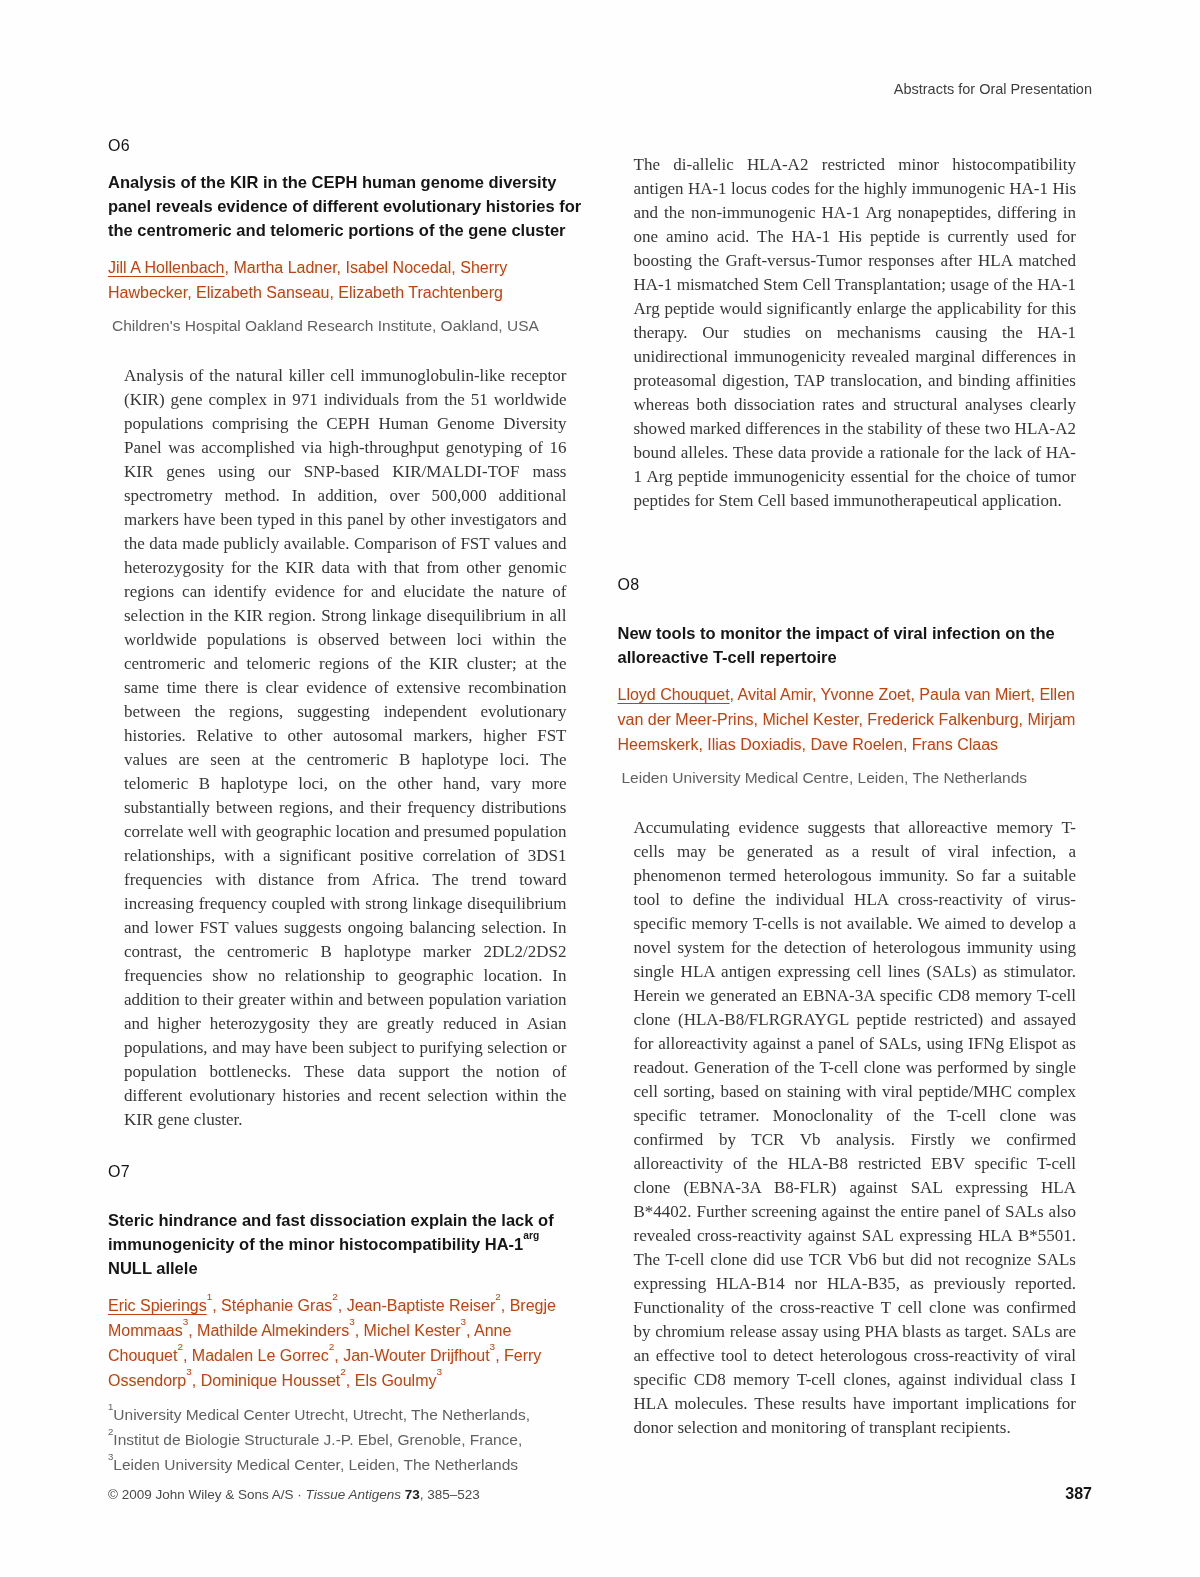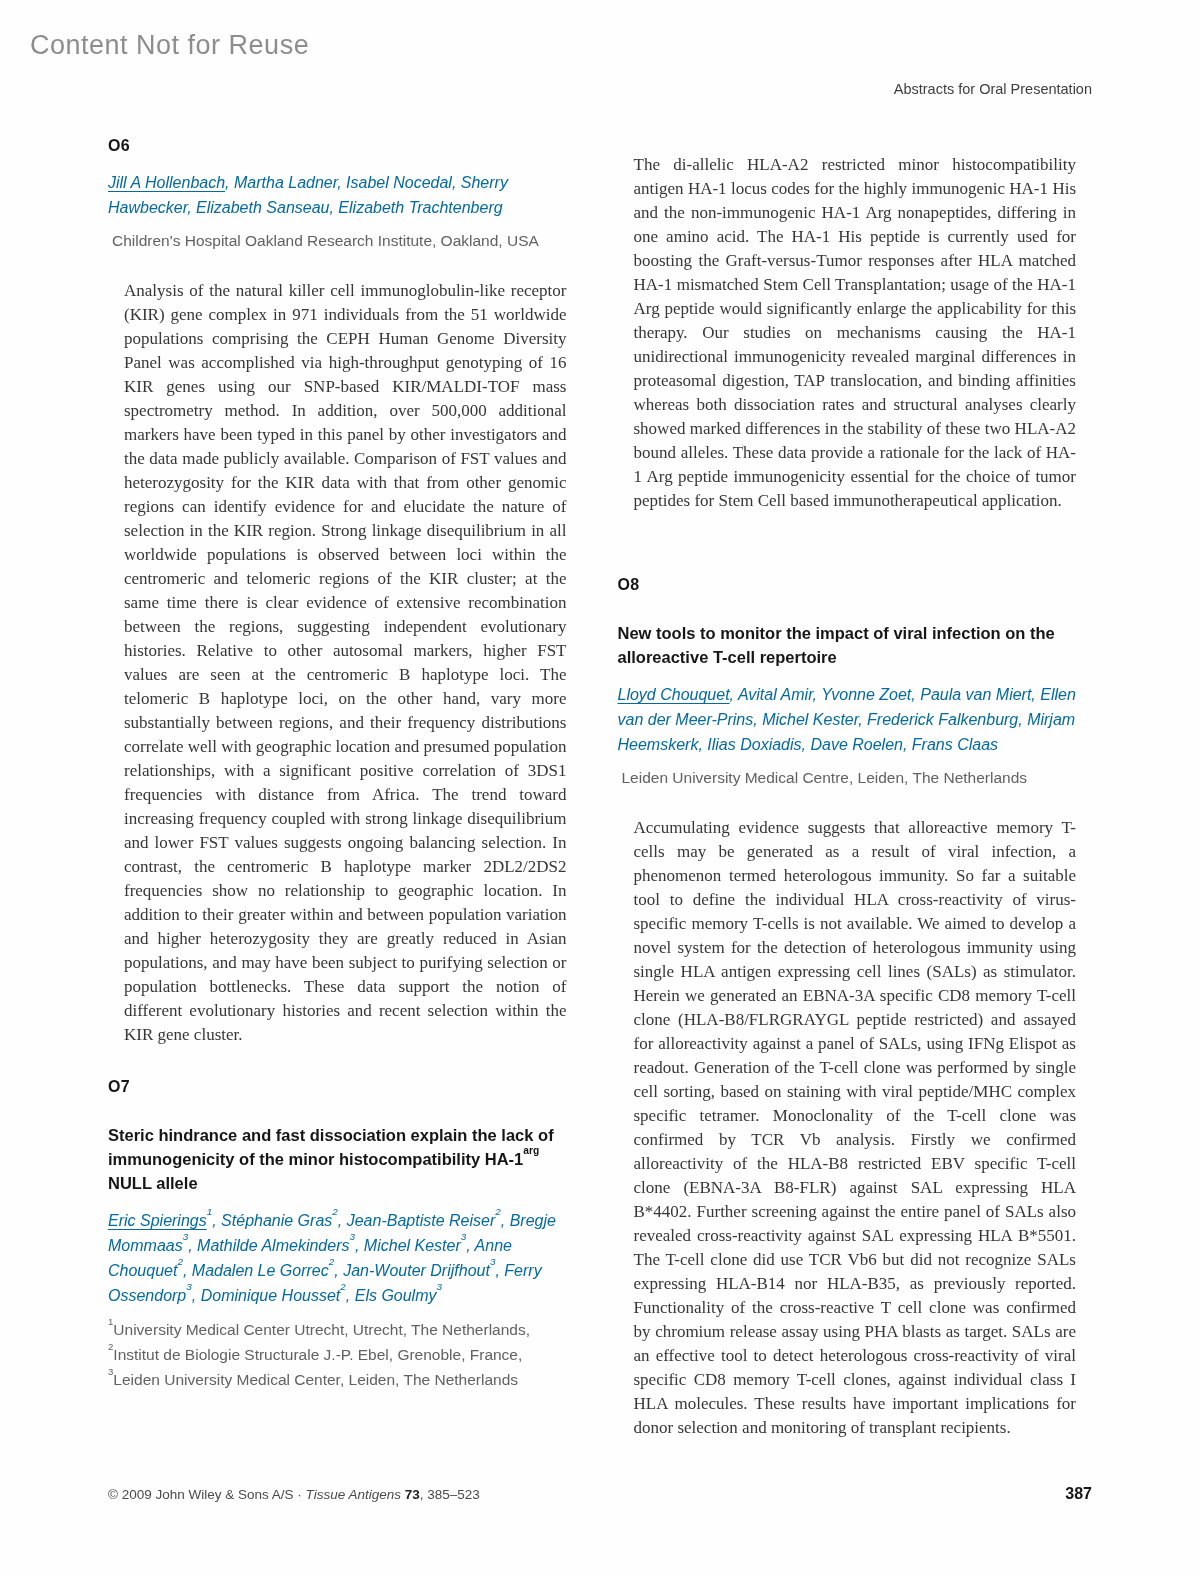--- a/index.html
+++ b/index.html
@@ -25,40 +25,39 @@
     color: #3d3d3d;
   }
   .columns {
     position: absolute;
     top: 137px; left: 108px; right: 108px;
     display: flex;
     gap: 35px;
   }
   .col { width: 475px; }
   .abs-id {
-    font-weight: bold;
+    font-weight: normal;
     font-size: 16px;
     color: #161616;
     margin: 0 0 15px 0;
     letter-spacing: 0.3px;
   }
   .abs-id.wide-gap { margin-bottom: 27px; }
   .abs-title {
     font-weight: bold;
     font-size: 16.5px;
     line-height: 24px;
     color: #161616;
     margin: 0 0 13px 0;
   }
   .authors {
     font-size: 16px;
     line-height: 25px;
-    color: #0369a1;
+    color: #c2410c;
     margin: 0 0 9px 0;
-    font-style: italic;
   }
   .u { text-decoration: underline; text-underline-offset: 3px; }
   .affiliation {
     font-size: 15.5px;
     line-height: 23px;
     color: #616161;
     margin: 0 0 27px 4px;
   }
   .affiliations {
     font-size: 15.5px;
@@ -96,30 +95,30 @@
     font-size: 16px;
     font-weight: bold;
     color: #161616;
   }
 </style>
 </head>
 <body>
 
 <div class="page">
 
-  <div class="watermark">Content Not for Reuse</div>
 
   <div class="running-head">Abstracts for Oral Presentation</div>
 
   <div class="columns">
 
     <div class="col">
 
       <section>
         <div class="abs-id">O6</div>
+        <h2 class="abs-title">Analysis of the KIR in the CEPH human genome diversity panel reveals evidence of different evolutionary histories for the centromeric and telomeric portions of the gene cluster</h2>
         <p class="authors"><span class="u">Jill A Hollenbach</span><span>, Martha Ladner, Isabel Nocedal, Sherry Hawbecker, Elizabeth Sanseau, Elizabeth Trachtenberg</span></p>
         <p class="affiliation">Children's Hospital Oakland Research Institute, Oakland, USA</p>
         <p class="body-text">Analysis of the natural killer cell immunoglobulin-like receptor (KIR) gene complex in 971 individuals from the 51 worldwide populations comprising the CEPH Human Genome Diversity Panel was accomplished via high-throughput genotyping of 16 KIR genes using our SNP-based KIR/MALDI-TOF mass spectrometry method. In addition, over 500,000 additional markers have been typed in this panel by other investigators and the data made publicly available. Comparison of FST values and heterozygosity for the KIR data with that from other genomic regions can identify evidence for and elucidate the nature of selection in the KIR region. Strong linkage disequilibrium in all worldwide populations is observed between loci within the centromeric and telomeric regions of the KIR cluster; at the same time there is clear evidence of extensive recombination between the regions, suggesting independent evolutionary histories. Relative to other autosomal markers, higher FST values are seen at the centromeric B haplotype loci. The telomeric B haplotype loci, on the other hand, vary more substantially between regions, and their frequency distributions correlate well with geographic location and presumed population relationships, with a significant positive correlation of 3DS1 frequencies with distance from Africa. The trend toward increasing frequency coupled with strong linkage disequilibrium and lower FST values suggests ongoing balancing selection. In contrast, the centromeric B haplotype marker 2DL2/2DS2 frequencies show no relationship to geographic location. In addition to their greater within and between population variation and higher heterozygosity they are greatly reduced in Asian populations, and may have been subject to purifying selection or population bottlenecks. These data support the notion of different evolutionary histories and recent selection within the KIR gene cluster.</p>
       </section>
 
       <section class="section-o7">
         <div class="abs-id wide-gap">O7</div>
         <h2 class="abs-title"><span>Steric hindrance and fast dissociation explain the lack of immunogenicity of the minor histocompatibility HA-1</span><sup>arg</sup><span> NULL allele</span></h2>
         <p class="authors"><span class="u">Eric Spierings</span><sup>1</sup>, <span>Stéphanie Gras</span><sup>2</sup>, <span>Jean-Baptiste Reiser</span><sup>2</sup>, <span>Bregje Mommaas</span><sup>3</sup>, <span>Mathilde Almekinders</span><sup>3</sup>, <span>Michel Kester</span><sup>3</sup>, <span>Anne Chouquet</span><sup>2</sup>, <span>Madalen Le Gorrec</span><sup>2</sup>, <span>Jan-Wouter Drijfhout</span><sup>3</sup>, <span>Ferry Ossendorp</span><sup>3</sup>, <span>Dominique Housset</span><sup>2</sup>, <span>Els Goulmy</span><sup>3</sup></p>
         <div class="affiliations">

